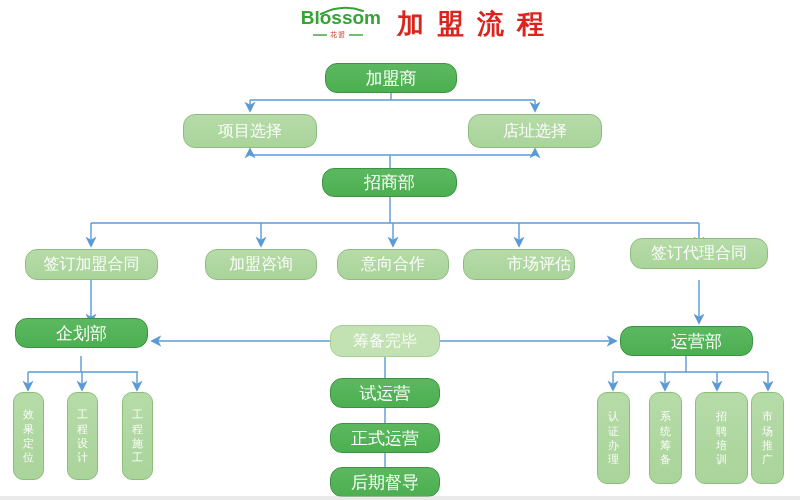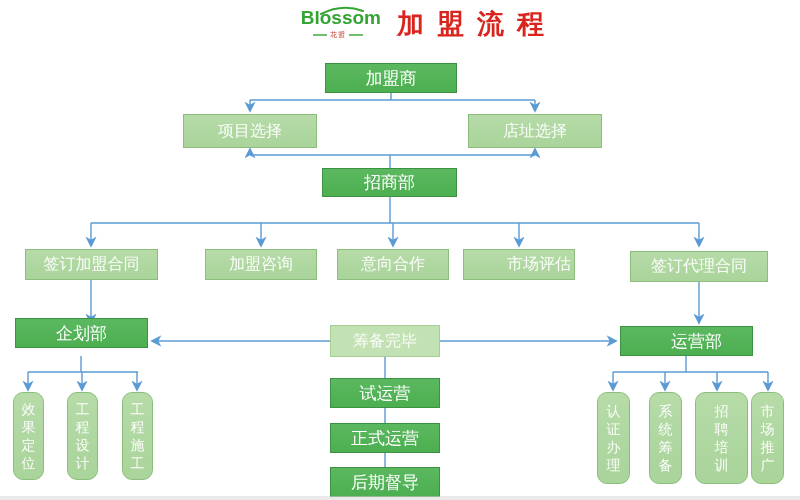--- a/index.html
+++ b/index.html
@@ -40,21 +40,21 @@
   .logo-sub .sub-text{font-size:7px;color:#c0392b;letter-spacing:1px;white-space:nowrap;}
   .page-title{
     font-family:"Liberation Serif","DejaVu Serif",serif;
     font-weight:bold;font-size:27px;letter-spacing:13px;
     color:var(--title-red);white-space:nowrap;
   }
 
   
   .node{
     position:absolute;display:flex;align-items:center;justify-content:center;
-    color:#fff;text-align:center;border-radius:0;white-space:nowrap;
+    color:#fff;text-align:center;border-radius:12px;white-space:nowrap;
   }
   .node.dark{
     background:linear-gradient(to bottom,var(--dark-green-top),var(--dark-green));
     border:1px solid var(--dark-green-border);
     font-size:17px;
   }
   .node.mid{
     background:linear-gradient(to bottom,var(--light-green-top),var(--light-green));
     border:1px solid var(--light-green-border);
     font-size:16px;
@@ -64,21 +64,21 @@
     background:var(--pale-green);
     border:1px solid var(--pale-green-border);
     font-size:16px;
     color:rgba(255,255,255,0.88);
   }
   .node.vert{
     border-radius:10px;
     white-space:normal;
     word-break:break-all;
     line-height:1.3;
-    font-size:14px;
+    font-size:11px;
     padding:17px 0;
     flex-direction:column;
     letter-spacing:0;
   }
   .node.vert .vtxt{width:16px;text-align:center;}
 
   
   svg.connectors{position:absolute;left:0;top:0;width:800px;height:500px;pointer-events:none;}
   svg.connectors .ln{stroke:var(--arrow-blue);stroke-width:1.4;fill:none;}
   svg.connectors .ah{fill:var(--arrow-blue);}
@@ -151,21 +151,21 @@
 
   <div class="node mid" style="left:183px;top:114px;width:134px;height:34px;">项目选择</div>
   <div class="node mid" style="left:468px;top:114px;width:134px;height:34px;">店址选择</div>
 
   <div class="node dark" style="left:322px;top:168px;width:135px;height:29px;">招商部</div>
 
   <div class="node mid" style="left:25px;top:249px;width:133px;height:31px;">签订加盟合同</div>
   <div class="node mid" style="left:337px;top:249px;width:112px;height:31px;">意向合作</div>
   <div class="node mid" style="left:205px;top:249px;width:112px;height:31px;">加盟咨询</div>
   <div class="node mid" style="left:463px;top:249px;width:112px;height:31px;padding-left:40px;">市场评估</div>
-  <div class="node mid" style="left:630px;top:251px;width:138px;height:31px;">签订代理合同</div>
+  <div class="node mid" style="left:630px;top:238px;width:138px;height:31px;">签订代理合同</div>
 
   <div class="node dark" style="left:15px;top:318px;width:133px;height:30px;">企划部</div>
   <div class="node pale" style="left:330px;top:325px;width:110px;height:32px;text-align:right;">筹备完毕</div>
   <div class="node dark" style="left:620px;top:326px;width:133px;height:30px;padding-left:20px;">运营部</div>
 
   <div class="node dark" style="left:330px;top:378px;width:110px;height:30px;">试运营</div>
   <div class="node dark" style="left:330px;top:423px;width:110px;height:30px;">正式运营</div>
   <div class="node dark" style="left:330px;top:467px;width:110px;height:30px;">后期督导</div>
 
   <div class="node mid vert" style="left:13px;top:392px;width:31px;height:88px;">

